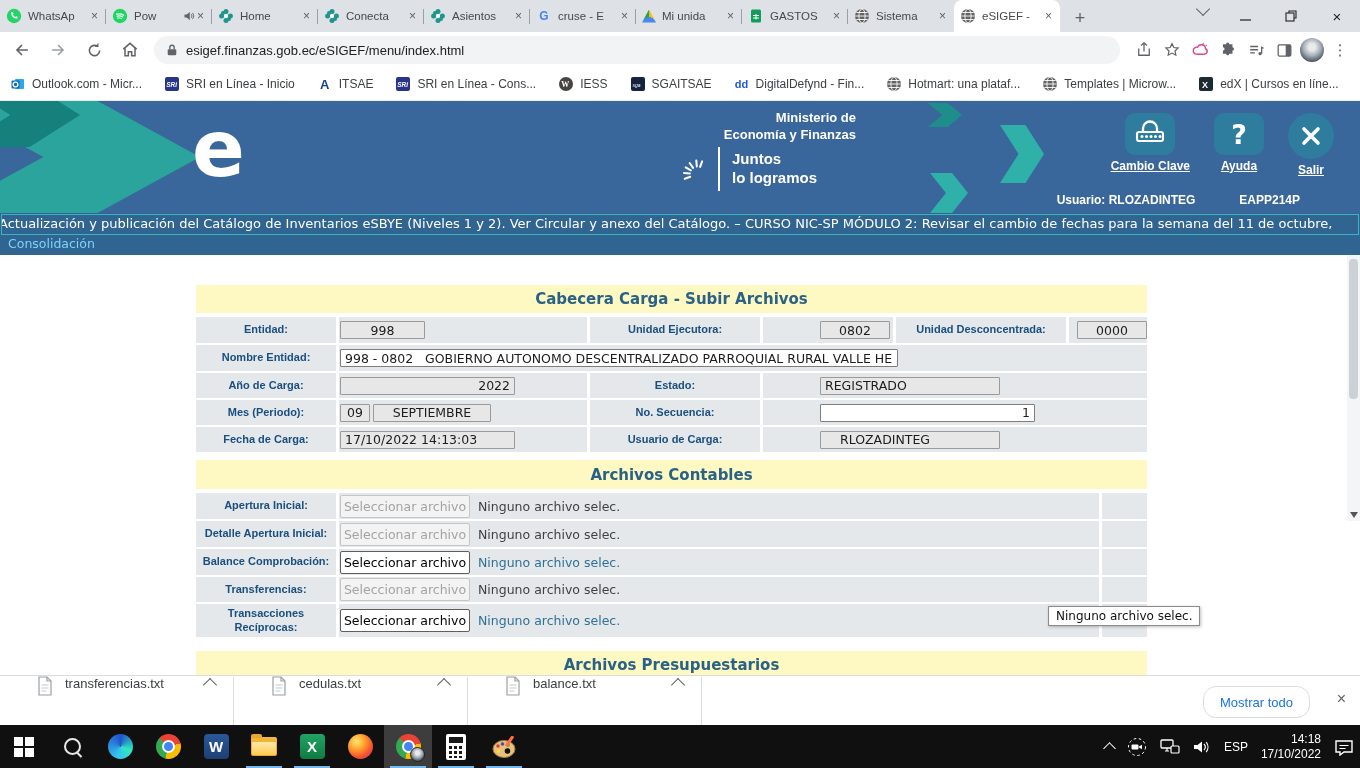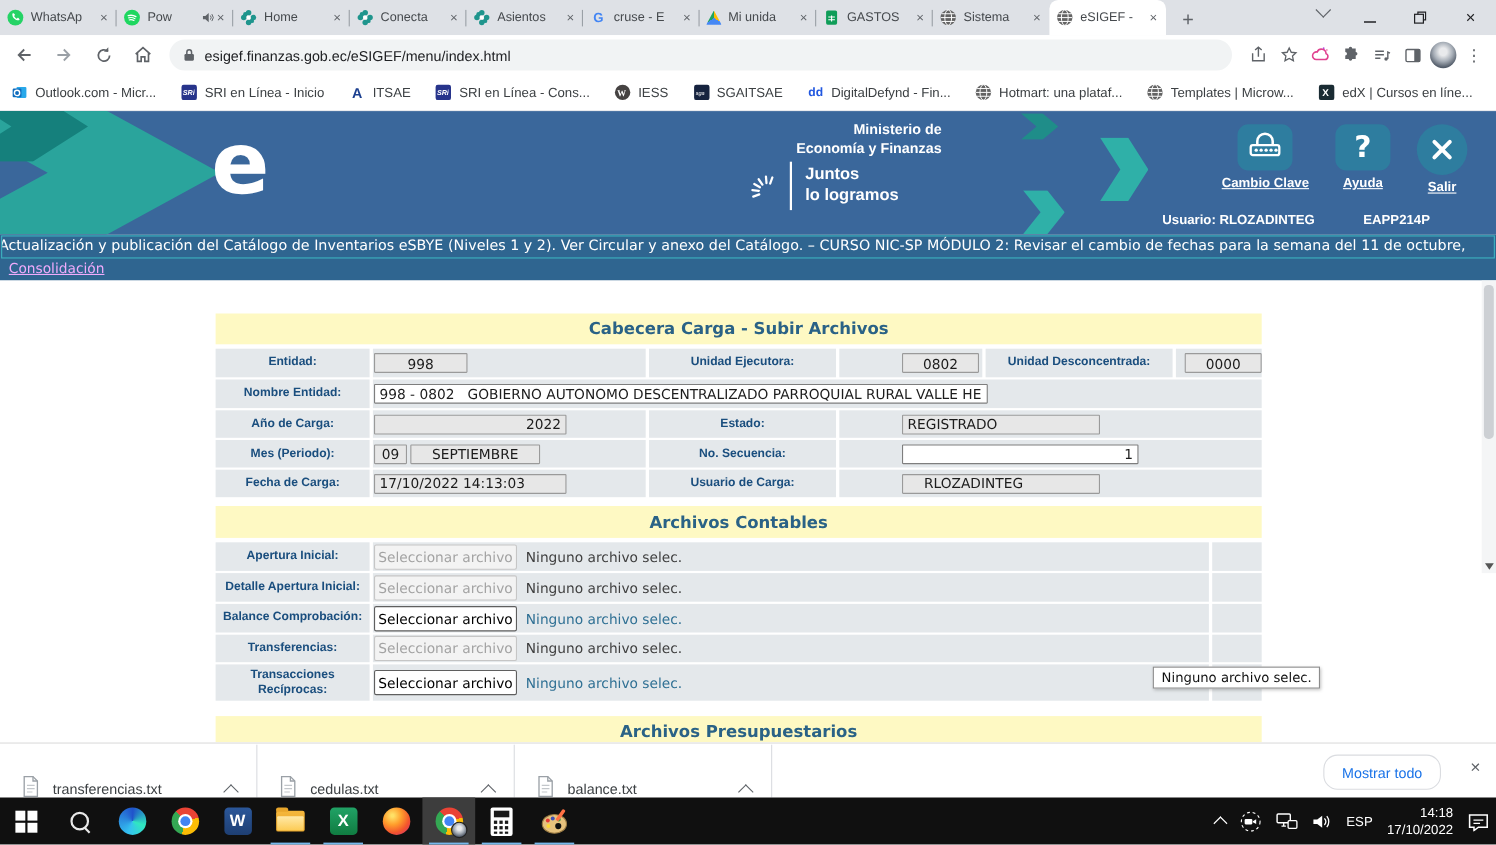--- a/index.html
+++ b/index.html
@@ -62,21 +62,21 @@
   .action{display:flex;flex-direction:column;align-items:center;cursor:pointer;}
   .tile{width:50px;height:42px;border-radius:10px;background:#2e7d9f;display:flex;align-items:center;justify-content:center;}
   .tile.circle{width:46px;height:46px;border-radius:50%;}
   .action-label{margin-top:4px;font:bold 12px "Liberation Sans",sans-serif;color:#fff;text-decoration:underline;white-space:nowrap;}
   .qmark{font:800 27px "DejaVu Sans",sans-serif;color:#fff;}
   .user-row{position:absolute;right:60px;top:92px;display:flex;gap:44px;color:#fff;font:bold 12px "Liberation Sans",sans-serif;}
 
   .band{position:absolute;top:112px;left:0;width:1360px;height:42px;background:#2f6590;}
   .marquee-box{position:absolute;top:1px;left:1px;right:1px;height:19px;border:1px solid #3db3c0;overflow:hidden;}
   .marquee-text{font:13px "DejaVu Sans",sans-serif;color:#fff;white-space:nowrap;line-height:18px;margin-left:-3px;}
-  .breadcrumb{position:absolute;left:8px;bottom:4px;font:12.5px "DejaVu Sans",sans-serif;color:#f0abfc;text-decoration:underline;}
+  .breadcrumb{position:absolute;left:8px;bottom:4px;font:12.5px "DejaVu Sans",sans-serif;color:#7dd3fc;}
 
   .content{position:absolute;top:154px;left:0;width:1360px;height:420px;background:#fff;overflow:hidden;}
   .form{position:absolute;left:196px;top:30px;width:951px;}
   .sec-title{height:28px;background:#fef9c3;display:flex;align-items:center;justify-content:center;font:700 15px "DejaVu Sans",sans-serif;color:#2a6286;margin-bottom:4px;}
   .row{display:flex;gap:3px;margin-bottom:2px;}
   .cell{background:#e4e8eb;display:flex;align-items:center;}
   .lbl{justify-content:center;text-align:center;font:bold 11px "Liberation Sans",sans-serif;color:#1a4e7e;line-height:1.2;}
   .h26{height:26px;} .h25{height:25px;} .h33{height:33px;}
   .w140{width:140px;flex:none;} .w248{width:248px;flex:none;} .w170{width:170px;flex:none;} .w130{width:130px;flex:none;}
   .grow{flex:1;}
@@ -93,21 +93,21 @@
   .gap8{height:6px;} .gap12{height:12px;}
 
   .tooltip{position:absolute;left:1048px;top:505px;background:#fff;border:1px solid #8c8c8c;box-shadow:1px 1px 3px rgba(0,0,0,.25);font:12px "DejaVu Sans",sans-serif;color:#111;padding:2px 7px;white-space:nowrap;}
 
   .scrollbar{position:absolute;right:0;top:154px;width:13px;height:266px;background:#f4f5f6;}
   .sb-thumb{position:absolute;top:4px;left:2px;width:9px;height:140px;background:#cdd0d4;border-radius:4px;}
   .sb-down{position:absolute;bottom:3px;left:3px;width:0;height:0;border-left:4px solid transparent;border-right:4px solid transparent;border-top:6px solid #555;}
 
   
   .dlbar{position:absolute;top:675px;left:0;width:1360px;height:50px;background:#fff;border-top:1px solid #dcdcdc;box-sizing:border-box;display:flex;align-items:center;}
-  .dl-item{display:flex;align-items:flex-end;width:233px;height:100%;padding-left:20px;box-sizing:border-box;cursor:pointer;}
+  .dl-item{display:flex;align-items:flex-start;width:233px;height:100%;padding-left:37px;box-sizing:border-box;cursor:pointer;}
   .dl-name{font:13px "Liberation Sans",sans-serif;color:#3c4043;margin:0 auto 0 12px;}
   .dl-sep{width:1px;height:48px;background:#dadce0;}
   .chev-up{width:9px;height:9px;border-left:1.7px solid #5f6368;border-top:1.7px solid #5f6368;transform:rotate(45deg);margin:4px 18px 0 0;}
   .show-all{position:absolute;right:50px;top:10px;height:30px;padding:0 16px;display:flex;align-items:center;border:1px solid #dadce0;border-radius:13px;font:13px "Liberation Sans",sans-serif;color:#1a73e8;cursor:pointer;}
   .dl-close{position:absolute;right:14px;top:14px;font-size:16px;color:#5f6368;cursor:pointer;}
 
   
   .taskbar{position:absolute;top:725px;left:0;width:1360px;height:43px;background:#101010;display:flex;}
   .slot{width:48px;height:43px;display:flex;align-items:center;justify-content:center;position:relative;cursor:pointer;}
   .slot.open::after{content:"";position:absolute;bottom:0;left:6px;right:6px;height:2.5px;background:#76b9ed;}

